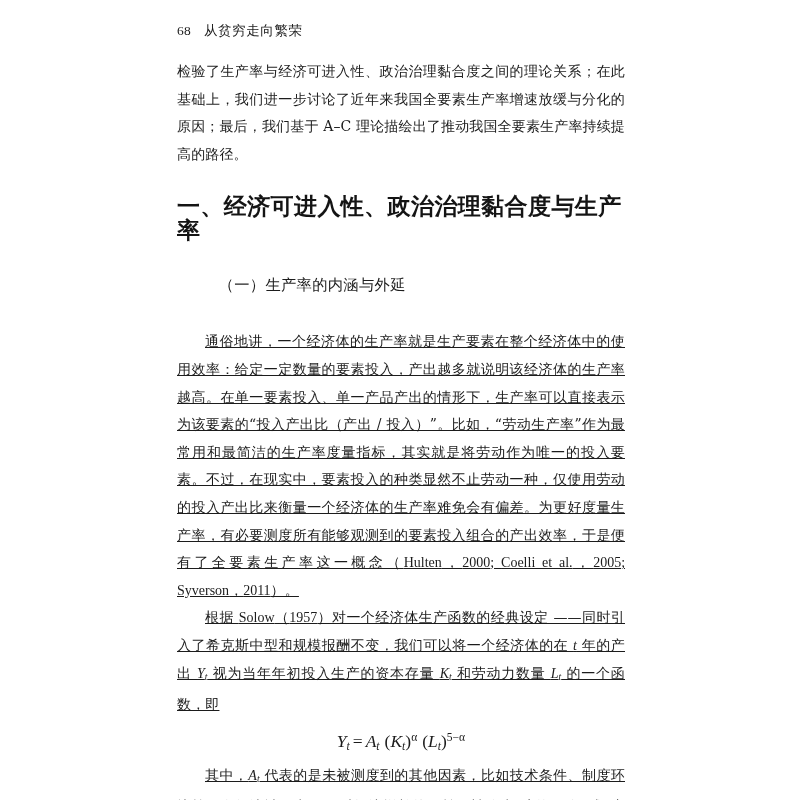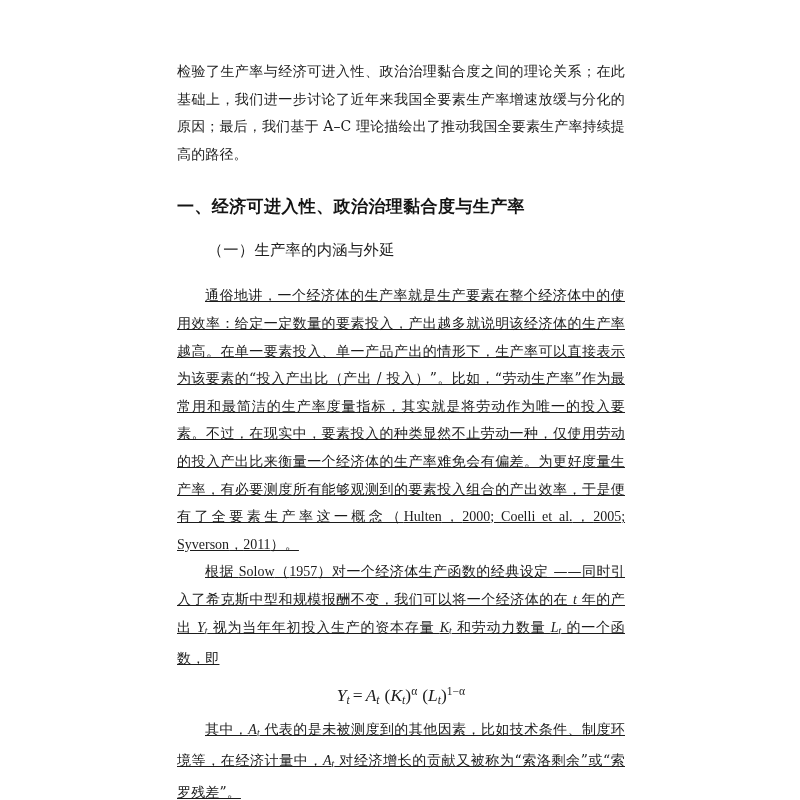--- a/index.html
+++ b/index.html
@@ -82,35 +82,35 @@
   }
   .para .ital sub {
     font-style: italic;
     font-size: 0.68em;
     vertical-align: -0.22em;
   }
 
   
   .h-section {
     font-family: "DejaVu Sans", "Liberation Sans", sans-serif;
-    font-size: 17px;
+    font-size: 23px;
     font-weight: bold;
     letter-spacing: 0.4px;
     color: #141414;
     margin: 0;
     padding: 0;
     line-height: 24px;
   }
   .h-sub {
     font-family: "DejaVu Sans", "Liberation Sans", sans-serif;
     font-size: 15.3px;
     font-weight: normal;
     letter-spacing: 0.3px;
     color: #1d1d1d;
-    margin: 0;
+    margin: 11px;
     padding: 0;
     line-height: 24px;
     text-indent: 2em;
   }
 
   
   .sp-before-section { height: 26px; }
   .sp-after-section  { height: 20px; }
   .sp-after-sub      { height: 20px; }
 
@@ -135,37 +135,41 @@
     vertical-align: 0.52em;
   }
   .formula .op { padding: 0 3px; }
   .formula .gap { display: inline-block; width: 5px; }
 </style>
 </head>
 <body>
 
 <div id="page">
 
+  <div class="running-head">
+    <span class="folio">68</span>
+    <span class="head-title">从贫穷走向繁荣</span>
+  </div>
 
   <div class="textblock">
 
     <p class="para">检验了生产率与经济可进入性、政治治理黏合度之间的理论关系；在此基础上，我们进一步讨论了近年来我国全要素生产率增速放缓与分化的原因；最后，我们基于 A–C 理论描绘出了推动我国全要素生产率持续提高的路径。</p>
 
     <div class="sp-before-section"></div>
 
     <h2 class="h-section">一、经济可进入性、政治治理黏合度与生产率</h2>
 
     <div class="sp-after-section"></div>
 
     <h3 class="h-sub">（一）生产率的内涵与外延</h3>
 
     <div class="sp-after-sub"></div>
 
     <p class="para indent"><span>通俗地讲，一个经济体的生产率就是生产要素在整个经济体中的使用效率：给定一定数量的要素投入，产出越多就说明该经济体的生产率越高。在单一要素投入、单一产品产出的情形下，生产率可以直接表示为该要素的“投入产出比（产出 / 投入）”。比如，“劳动生产率”作为最常用和最简洁的生产率度量指标，其实就是将劳动作为唯一的投入要素。不过，在现实中，要素投入的种类显然不止劳动一种，仅使用劳动的投入产出比来衡量一个经济体的生产率难免会有偏差。为更好度量生产率，有必要测度所有能够观测到的要素投入组合的产出效率，于是便有了全要素生产率这一概念（</span><span class="lat">Hulten</span><span class="lat">，</span><span class="lat">2000</span><span class="lat">; </span><span class="lat">Coelli et al.</span><span class="lat">，</span><span class="lat">2005</span><span class="lat">; </span><span class="lat">Syverson</span><span class="lat">，</span><span class="lat">2011</span><span>）。</span></p>
 
     <p class="para indent"><span>根据 </span><span class="lat">Solow</span><span>（</span><span class="lat">1957</span><span>）对一个经济体生产函数的经典设定 ——同时引入了希克斯中型和规模报酬不变，我们可以将一个经济体的在 </span><span class="ital">t</span><span> 年的产出 </span><span class="ital"><span>Y</span><sub>t</sub></span><span> 视为当年年初投入生产的资本存量 </span><span class="ital"><span>K</span><sub>t</sub></span><span> 和劳动力数量 </span><span class="ital"><span>L</span><sub>t</sub></span><span> 的一个函数，即</span></p>
 
-    <div class="formula"><i>Y</i><sub>t</sub><span class="op">=</span><i>A</i><sub>t</sub><span class="gap"></span><span>(</span><i>K</i><sub>t</sub><span>)</span><sup>α</sup><span class="gap"></span><span>(</span><i>L</i><sub>t</sub><span>)</span><sup>1−α</sup></div>
+    <div class="formula"><i>Y</i><sub>t</sub><span class="op">=</span><i>A</i><sub>t</sub><span class="gap"></span><span>(</span><i>K</i><sub>t</sub><span>)</span><sup>α</sup><span class="gap"></span><span>(</span><i>L</i><sub>t</sub><span>)</span><sup>5−α</sup></div>
 
     <p class="para indent"><span>其中，</span><span class="ital"><span>A</span><sub>t</sub></span><span> 代表的是未被测度到的其他因素，比如技术条件、制度环境等，在经济计量中，</span><span class="ital"><span>A</span><sub>t</sub></span><span> 对经济增长的贡献又被称为“索洛剩余”或“索罗残差”。</span></p>
 
   </div>
 </div>
 
 </body></html>

